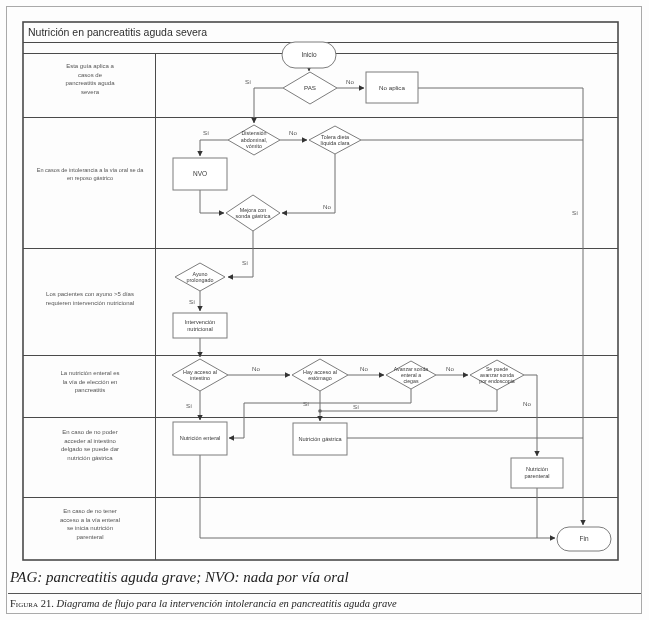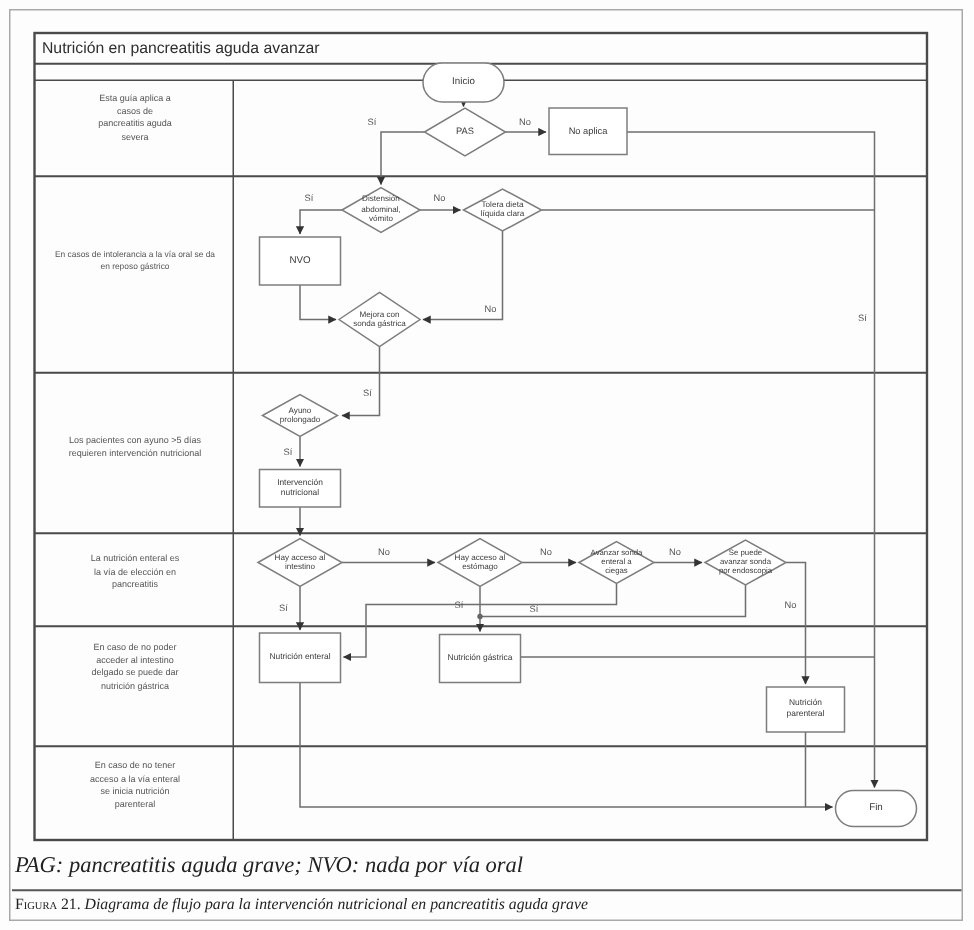--- a/index.html
+++ b/index.html
@@ -89,21 +89,21 @@
       <polygon points="470,375 497,360 524,375 497,390"></polygon>
       <rect x="173" y="422" width="54" height="33"></rect>
       <rect x="293" y="423" width="54" height="32"></rect>
       <rect x="511" y="458" width="52" height="30"></rect>
       <rect x="557" y="527" width="54" height="24" rx="12"></rect>
     </g>
 
     <line x1="8" y1="593.5" x2="641" y2="593.5" stroke="#555" stroke-width="1.2"></line>
   </svg>
 
-  <div id="title">Nutrición en pancreatitis aguda avanzar</div>
+  <div id="title">Nutrición en pancreatitis aguda severa</div>
 
   <div class="lane-label" style="left:30px;top:62px;width:120px;">Esta guía aplica a
 casos de
 pancreatitis aguda
 severa</div>
   <div class="lane-label" style="left:25px;top:166px;width:130px;font-size:5.6px;">En casos de intolerancia a la vía oral se da
 en reposo gástrico</div>
   <div class="lane-label" style="left:28px;top:290px;width:124px;">Los pacientes con ayuno &gt;5 días
 requieren intervención nutricional</div>
   <div class="lane-label" style="left:30px;top:369px;width:120px;">La nutrición enteral es
@@ -160,16 +160,16 @@
   <span class="el" style="left:247px;top:365px;">No</span>
   <span class="el" style="left:355px;top:365px;">No</span>
   <span class="el" style="left:441px;top:365px;">No</span>
   <span class="el" style="left:180px;top:402px;">Sí</span>
   <span class="el" style="left:297px;top:400px;">Sí</span>
   <span class="el" style="left:347px;top:403px;">Sí</span>
   <span class="el" style="left:518px;top:400px;">No</span>
 
   <div id="abbrev">PAG: pancreatitis aguda grave; NVO: nada por vía oral</div>
   <div id="caption">
-    <span class="fig-label">Figura 21.</span><span class="fig-text"> Diagrama de flujo para la intervención nutricional en pancreatitis aguda grave</span>
+    <span class="fig-label">Figura 21.</span><span class="fig-text"> Diagrama de flujo para la intervención intolerancia en pancreatitis aguda grave</span>
   </div>
 
 </div>
 
 </body></html>

